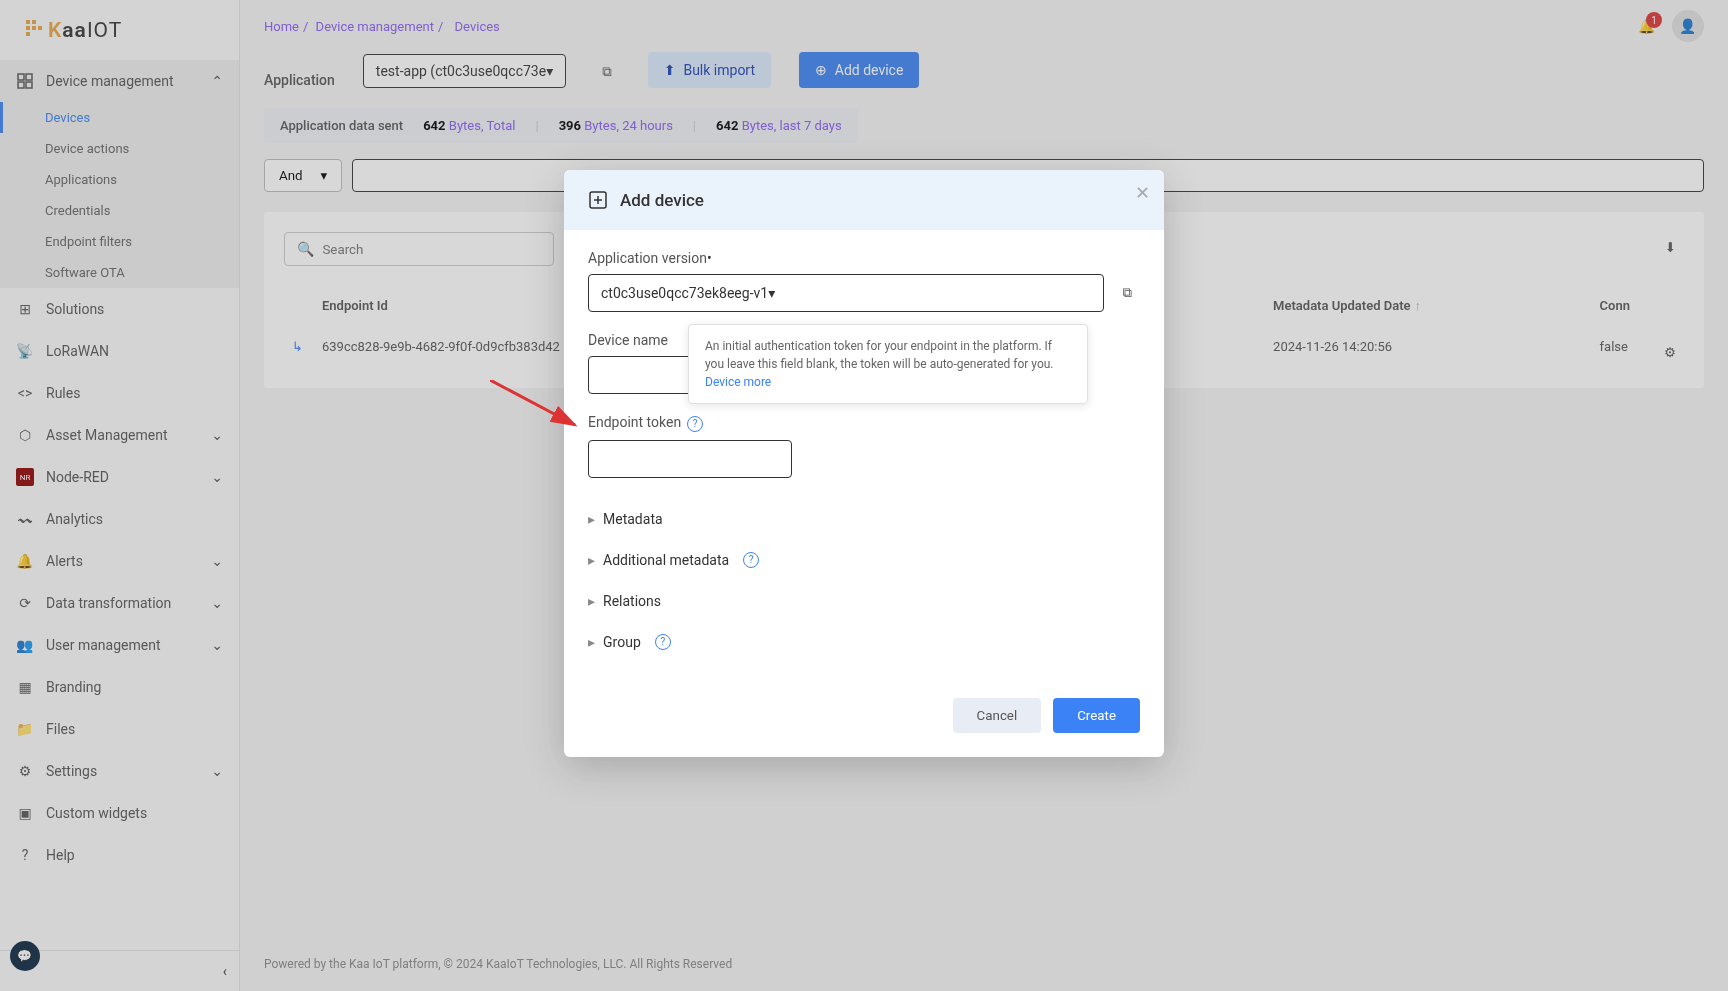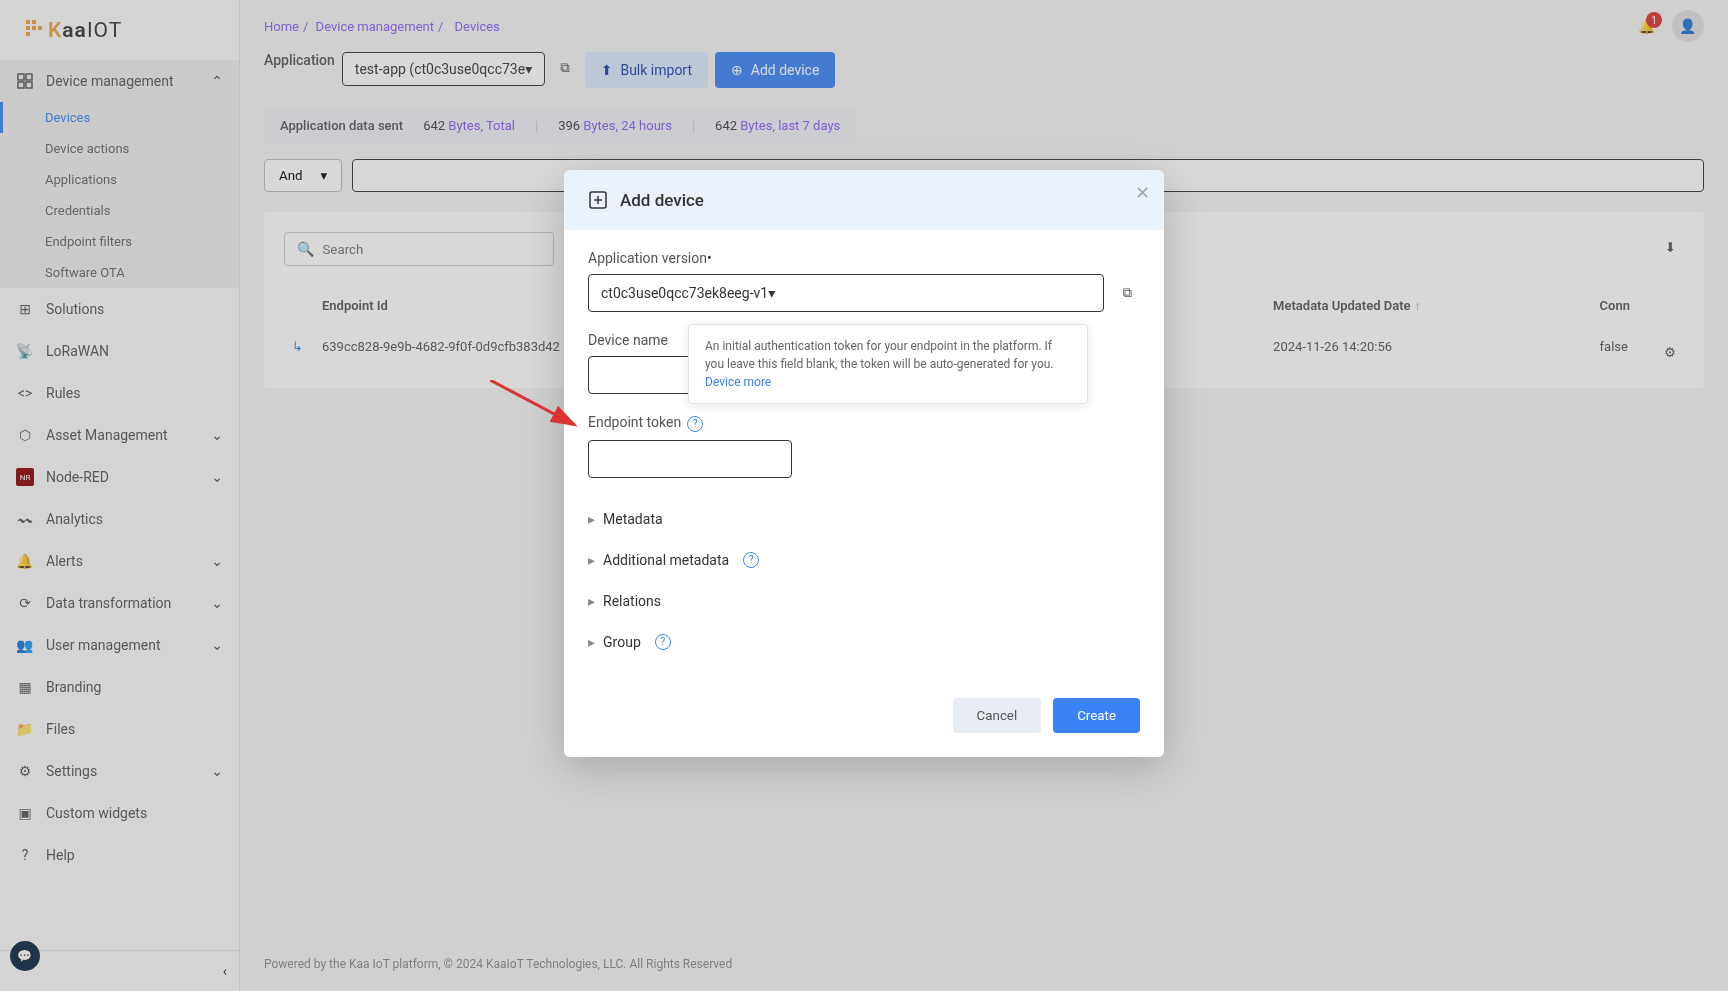--- a/index.html
+++ b/index.html
@@ -22,31 +22,31 @@
 .breadcrumb{color:#8b5cf6;font-size:13px}
 .breadcrumb span{margin:0 4px}
 .topbar-right{display:flex;gap:16px;align-items:center}
 .notif{position:relative}
 .badge{position:absolute;top:-6px;right:-6px;background:#d33;color:#fff;border-radius:50%;width:16px;height:16px;font-size:10px;display:flex;align-items:center;justify-content:center}
 .avatar{width:32px;height:32px;border-radius:50%;background:#e0e0e0;display:flex;align-items:center;justify-content:center}
 .header{display:flex;justify-content:space-between;align-items:flex-start;padding:0 24px 20px}
 .header-left h1{font-size:24px;font-weight:500;display:inline-block}
 .count-badge{background:#3b82f6;color:#fff;border-radius:4px;padding:2px 8px;font-size:13px;margin-left:8px;vertical-align:middle}
 .subtitle{color:#888;margin-top:4px}
-.header-right{display:flex;gap:7px;align-items:flex-start}
+.header-right{display:flex;gap:28px;align-items:flex-end}
 .app-label{color:#555;font-weight:500}
 .select-box{border:1px solid #333;padding:8px 12px;border-radius:4px;background:#fff;min-width:200px;display:flex;justify-content:space-between;align-items:center}
 .btn{padding:10px 16px;border-radius:4px;border:none;cursor:pointer;display:inline-flex;align-items:center;gap:8px;font-size:14px}
 .btn-light{background:#dbeafe;color:#1e40af}
 .btn-primary{background:#3b82f6;color:#fff}
 .btn-icon{padding:8px;background:none;border:none;cursor:pointer;color:#555}
 .content{padding:0 24px;flex:1;overflow:auto}
 .stats-bar{background:#eef0f5;padding:10px 16px;border-radius:4px;display:inline-flex;gap:20px;align-items:center;font-size:13px;margin-bottom:16px}
 .stats-label{color:#555;font-weight:500}
-.stat-val{color:#404040;font-weight:400}
+.stat-val{color:#000000;font-weight:700}
 .stat-txt{color:#8b5cf6}
 .filter-row{display:flex;gap:10px;margin-bottom:20px}
 .and-btn{border:1px solid #bbb;padding:8px 14px;border-radius:4px;background:#fff;display:flex;align-items:center;gap:18px}
 .filter-input{flex:1;border:1px solid #333;border-radius:4px;padding:8px}
 .table-wrap{background:#fff;border-radius:4px;padding:20px;position:relative}
 .search-box{border:1px solid #ccc;border-radius:4px;padding:8px 12px;display:flex;align-items:center;gap:8px;width:270px;margin-bottom:20px}
 .search-box input{border:none;outline:none;flex:1}
 .table{width:100%;border-collapse:collapse}
 .table th{text-align:left;padding:12px 8px;color:#555;font-weight:600;font-size:13px}
 .table td{padding:14px 8px;color:#555;font-size:13px}

